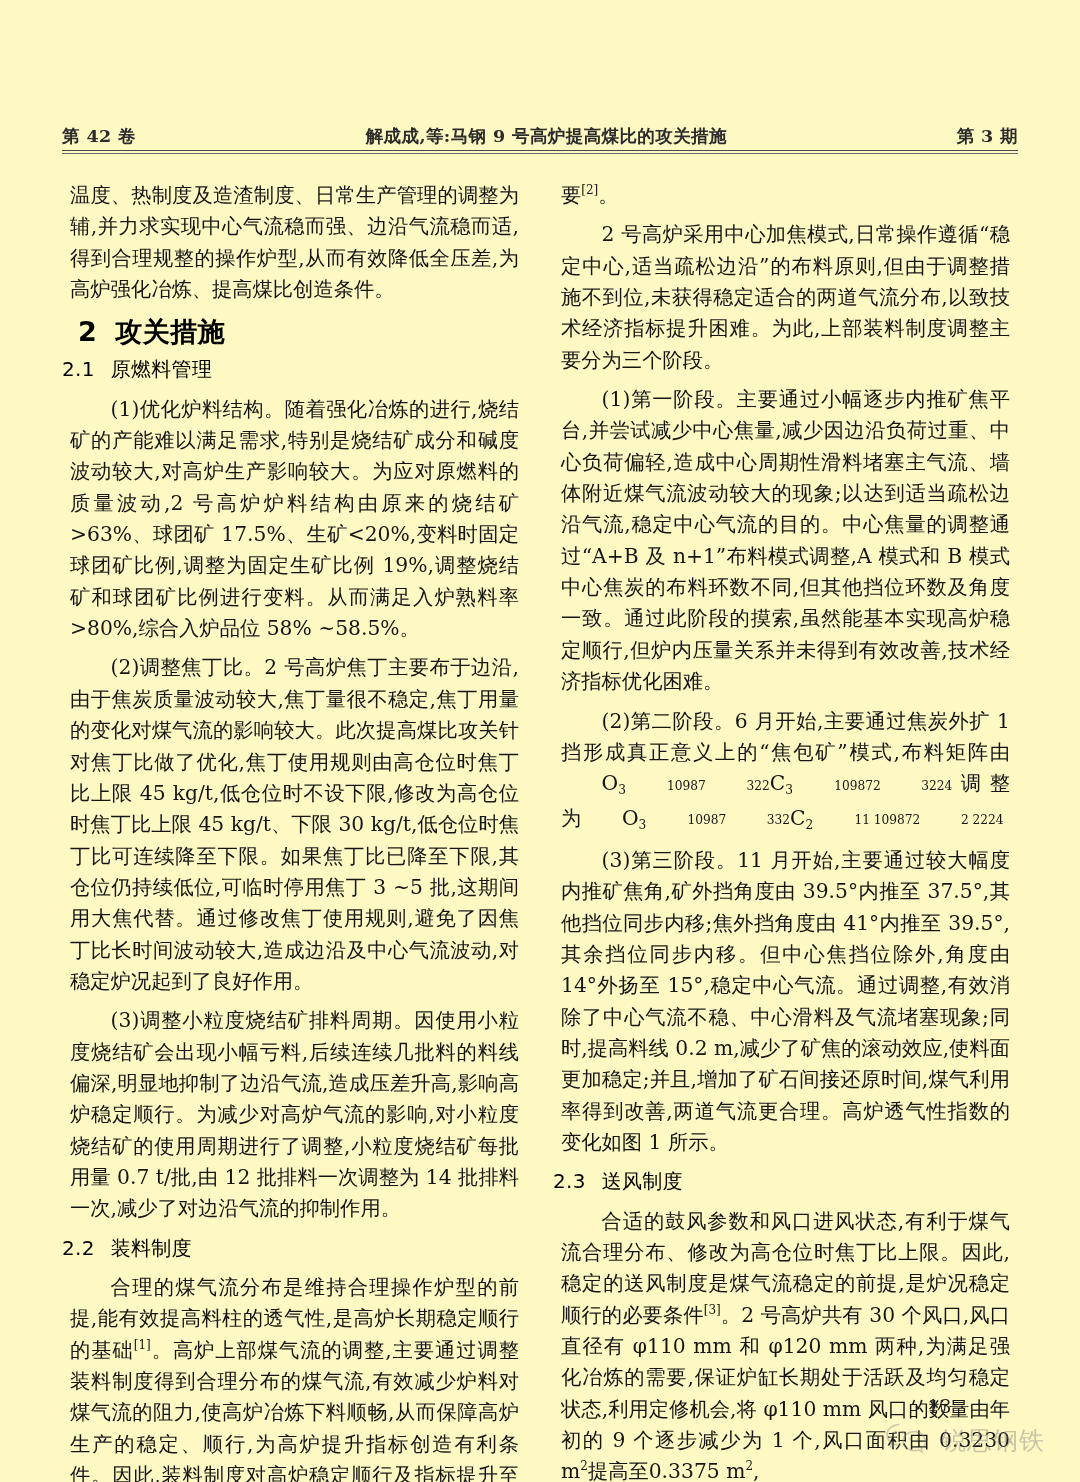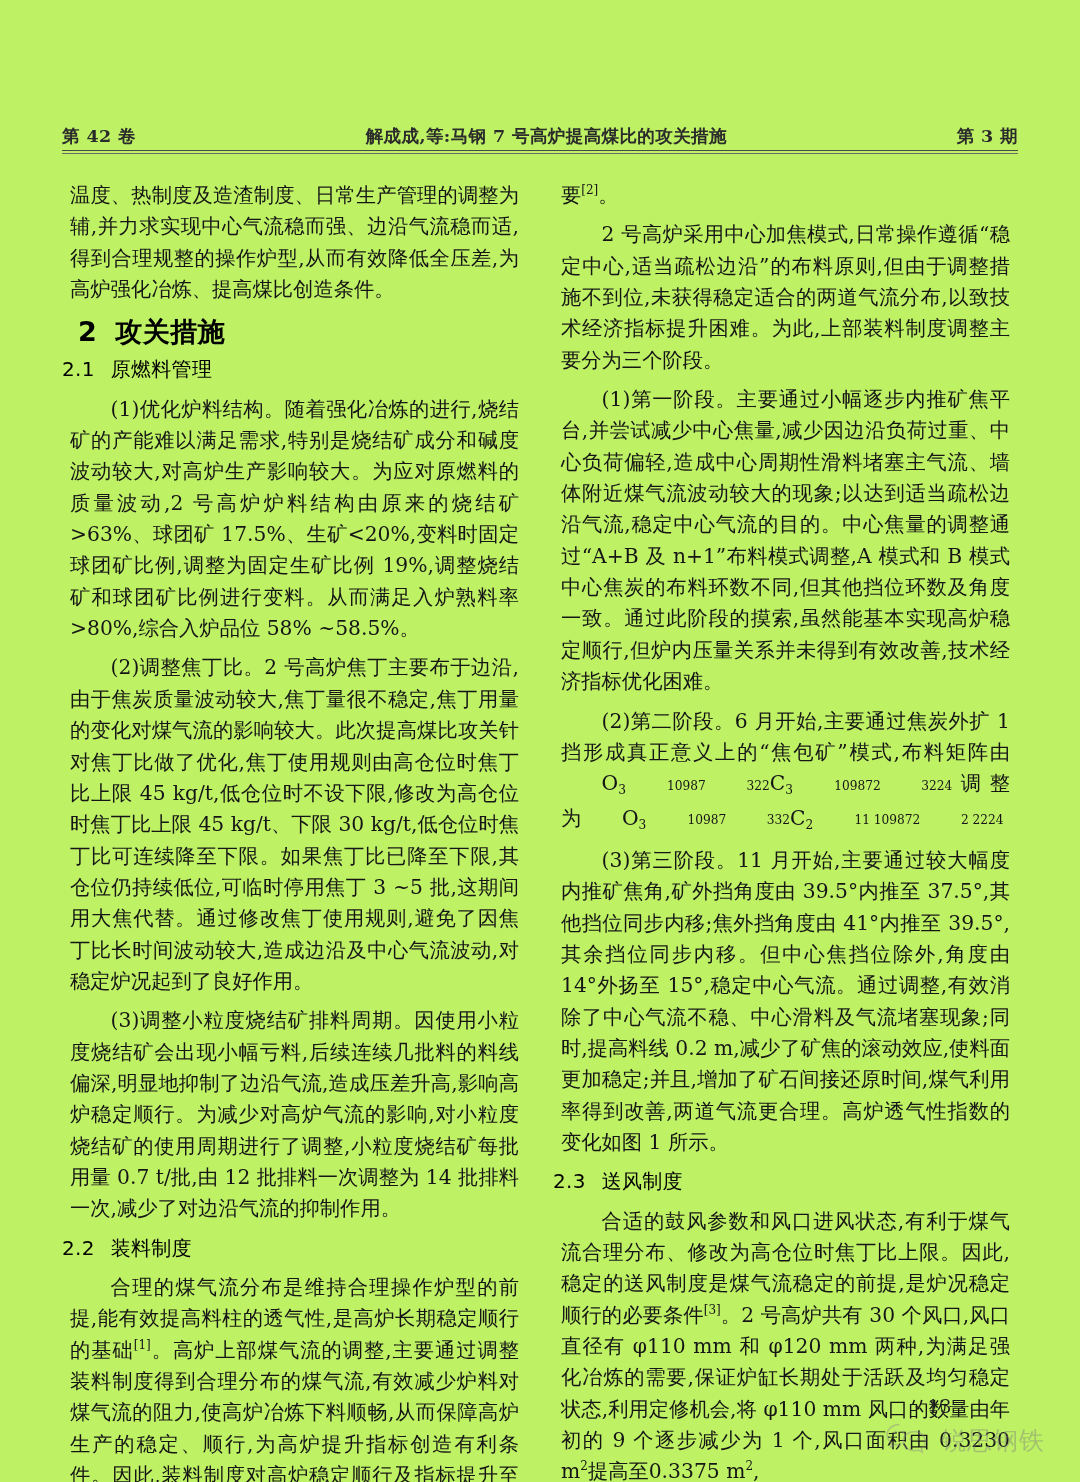--- a/index.html
+++ b/index.html
@@ -4,21 +4,21 @@
 <style>
   html, body {
     margin: 0;
     padding: 0;
     background: #ffffff;
   }
   .page {
     position: relative;
     width: 1080px;
     height: 1482px;
-    background: #bef264;
+    background: #fef9c3;
     font-family: "DejaVu Serif", "Liberation Serif", serif;
     color: #1a1a1a;
     overflow: hidden;
     box-sizing: border-box;
   }
 
   
   .runhead {
     position: absolute;
     left: 62px;
@@ -158,21 +158,21 @@
   }
   .wechat-icon { display:block; }
 </style>
 </head>
 <body>
 
 <div class="page">
 
   <div class="runhead">
     <span class="volume">第 42 卷</span>
-    <span class="center">解成成,等:马钢 7 号高炉提高煤比的攻关措施</span>
+    <span class="center">解成成,等:马钢 9 号高炉提高煤比的攻关措施</span>
     <span class="issue">第 3 期</span>
   </div>
   <div class="headrule"></div>
 
   <div class="cols">
 
     <div class="col">
 
       <p class="para">温度、热制度及造渣制度、日常生产管理的调整为辅,并力求实现中心气流稳而强、边沿气流稳而适,得到合理规整的操作炉型,从而有效降低全压差,为高炉强化冶炼、提高煤比创造条件。</p>
 

